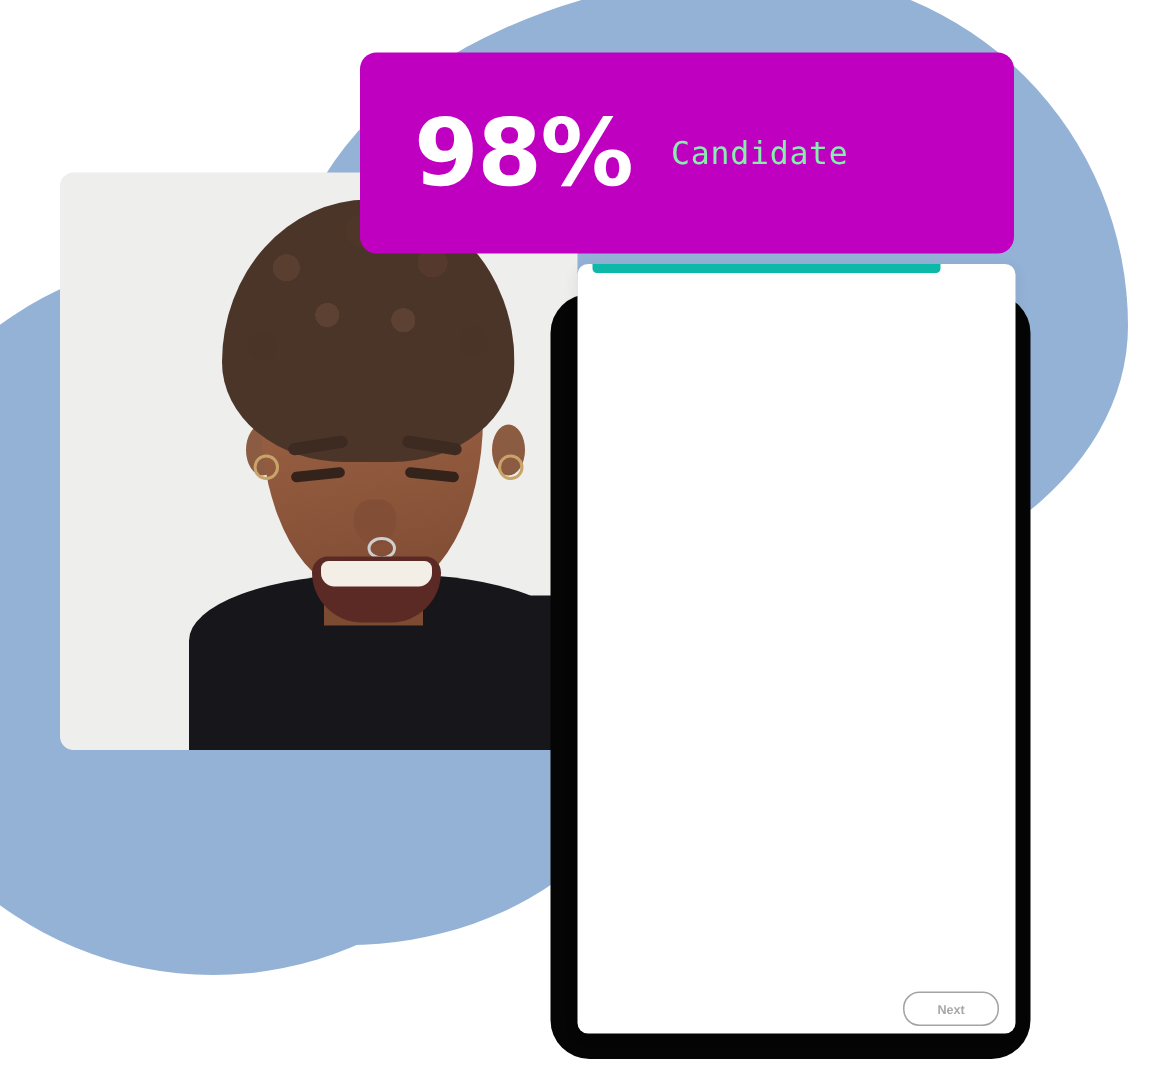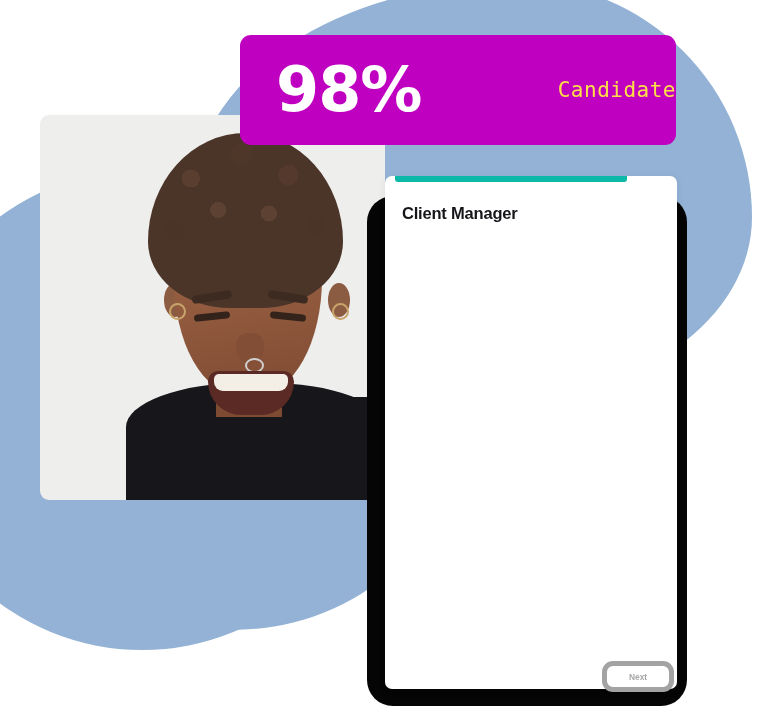--- a/index.html
+++ b/index.html
@@ -194,42 +194,41 @@
     height: 40px;
     background: #7d4a32;
   }
 
   
   .badge {
     position: absolute;
     left: 240px;
     top: 35px;
     width: 436px;
-    height: 110px;
+    height: 134px;
     background: #c000c0;
     border-radius: 11px;
     display: flex;
     align-items: center;
     padding-left: 36px;
     box-sizing: border-box;
     z-index: 6;
-    justify-content: space-between;
   }
   .badge-pct {
     font-family: "DejaVu Sans", sans-serif;
     font-size: 62px;
     font-weight: bold;
     color: #ffffff;
     letter-spacing: -1px;
     line-height: 1;
   }
   .badge-label {
     font-family: "DejaVu Sans Mono", monospace;
     font-size: 21px;
-    color: #fde047;
+    color: #86efac;
     line-height: 1.28;
     margin-left: 26px;
     letter-spacing: 0.5px;
   }
 
   
   .device {
     position: absolute;
     left: 367px;
     top: 196px;
@@ -351,21 +350,21 @@
     height: 19px;
     border-color: #c41ec4;
   }
 
   .next-btn {
     position: absolute;
     left: 602px;
     top: 661px;
     width: 62px;
     height: 21px;
-    border: 5px solid #a3a3a3;
+    border: 1px solid #a3a3a3;
     border-radius: 11px;
     background: #ffffff;
     color: #a8a8a7;
     font-size: 8.4px;
     font-weight: bold;
     display: flex;
     align-items: center;
     justify-content: center;
     z-index: 7;
   }
@@ -407,21 +406,20 @@
     <div class="badge-label">
       <div>Candidate</div>
     </div>
   </div>
 
   <div class="device"></div>
 
   <div class="card">
     <div class="card-topbar"></div>
     <div class="card-title">
-      <div>Client Manager</div>
     </div>
   </div>
 
   <div id="question-layer">
       <div class="q-dot" style="position: absolute; left: 405px; top: 262px;"></div>
       <div class="q-bar1" style="position: absolute; left: 420px; top: 262px; width: 232px;"></div>
       <div class="q-bar2" style="position: absolute; left: 420px; top: 273px; width: 203px;"></div>
       <div class="s-label" style="position: absolute; left: 447px; top: 285px;">Strongly Agree</div>
       <div class="slider" style="top: 294px;">
         <div class="s-track"></div>

